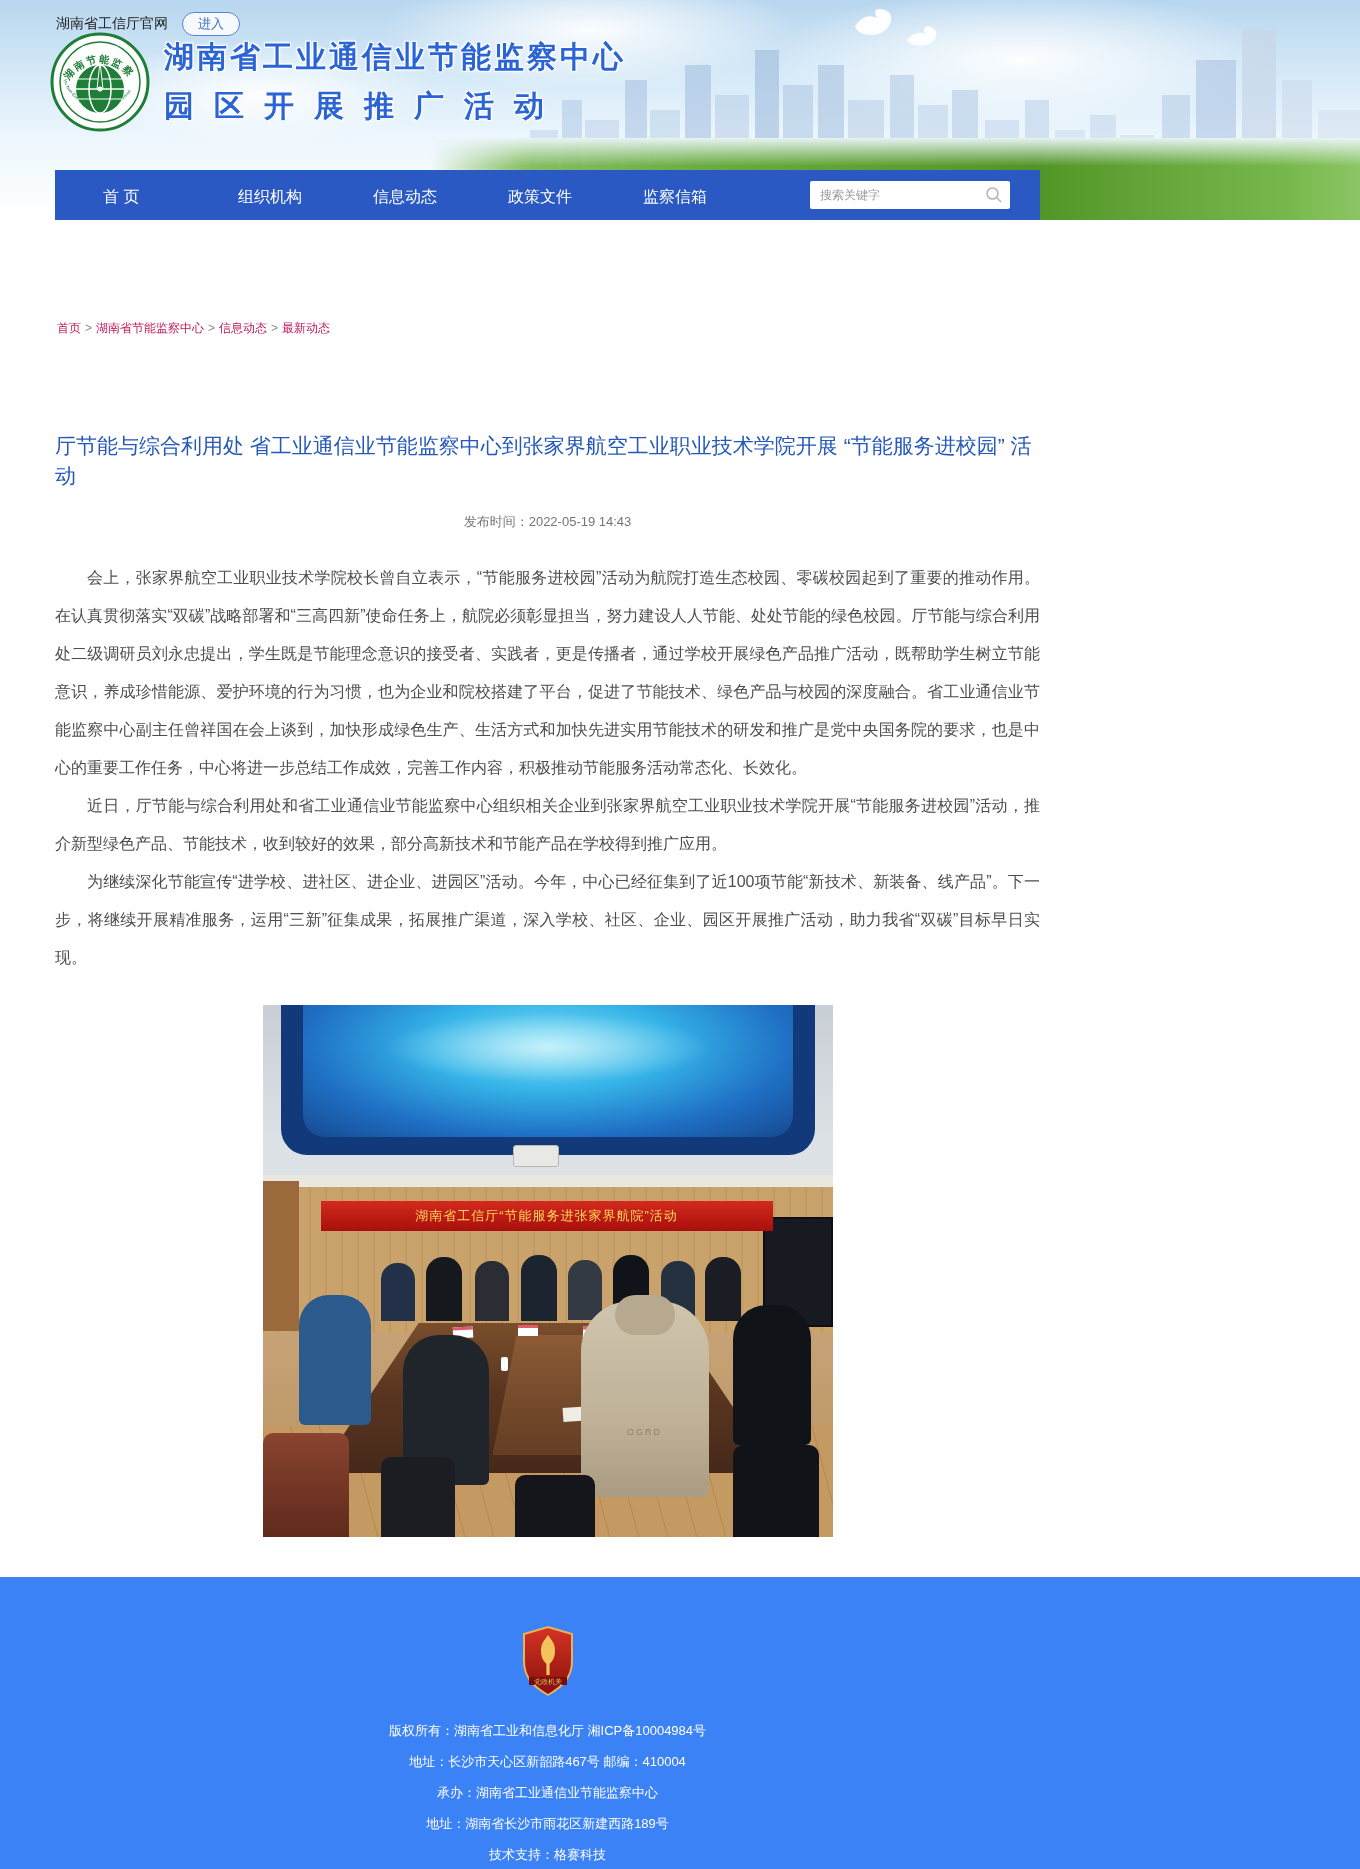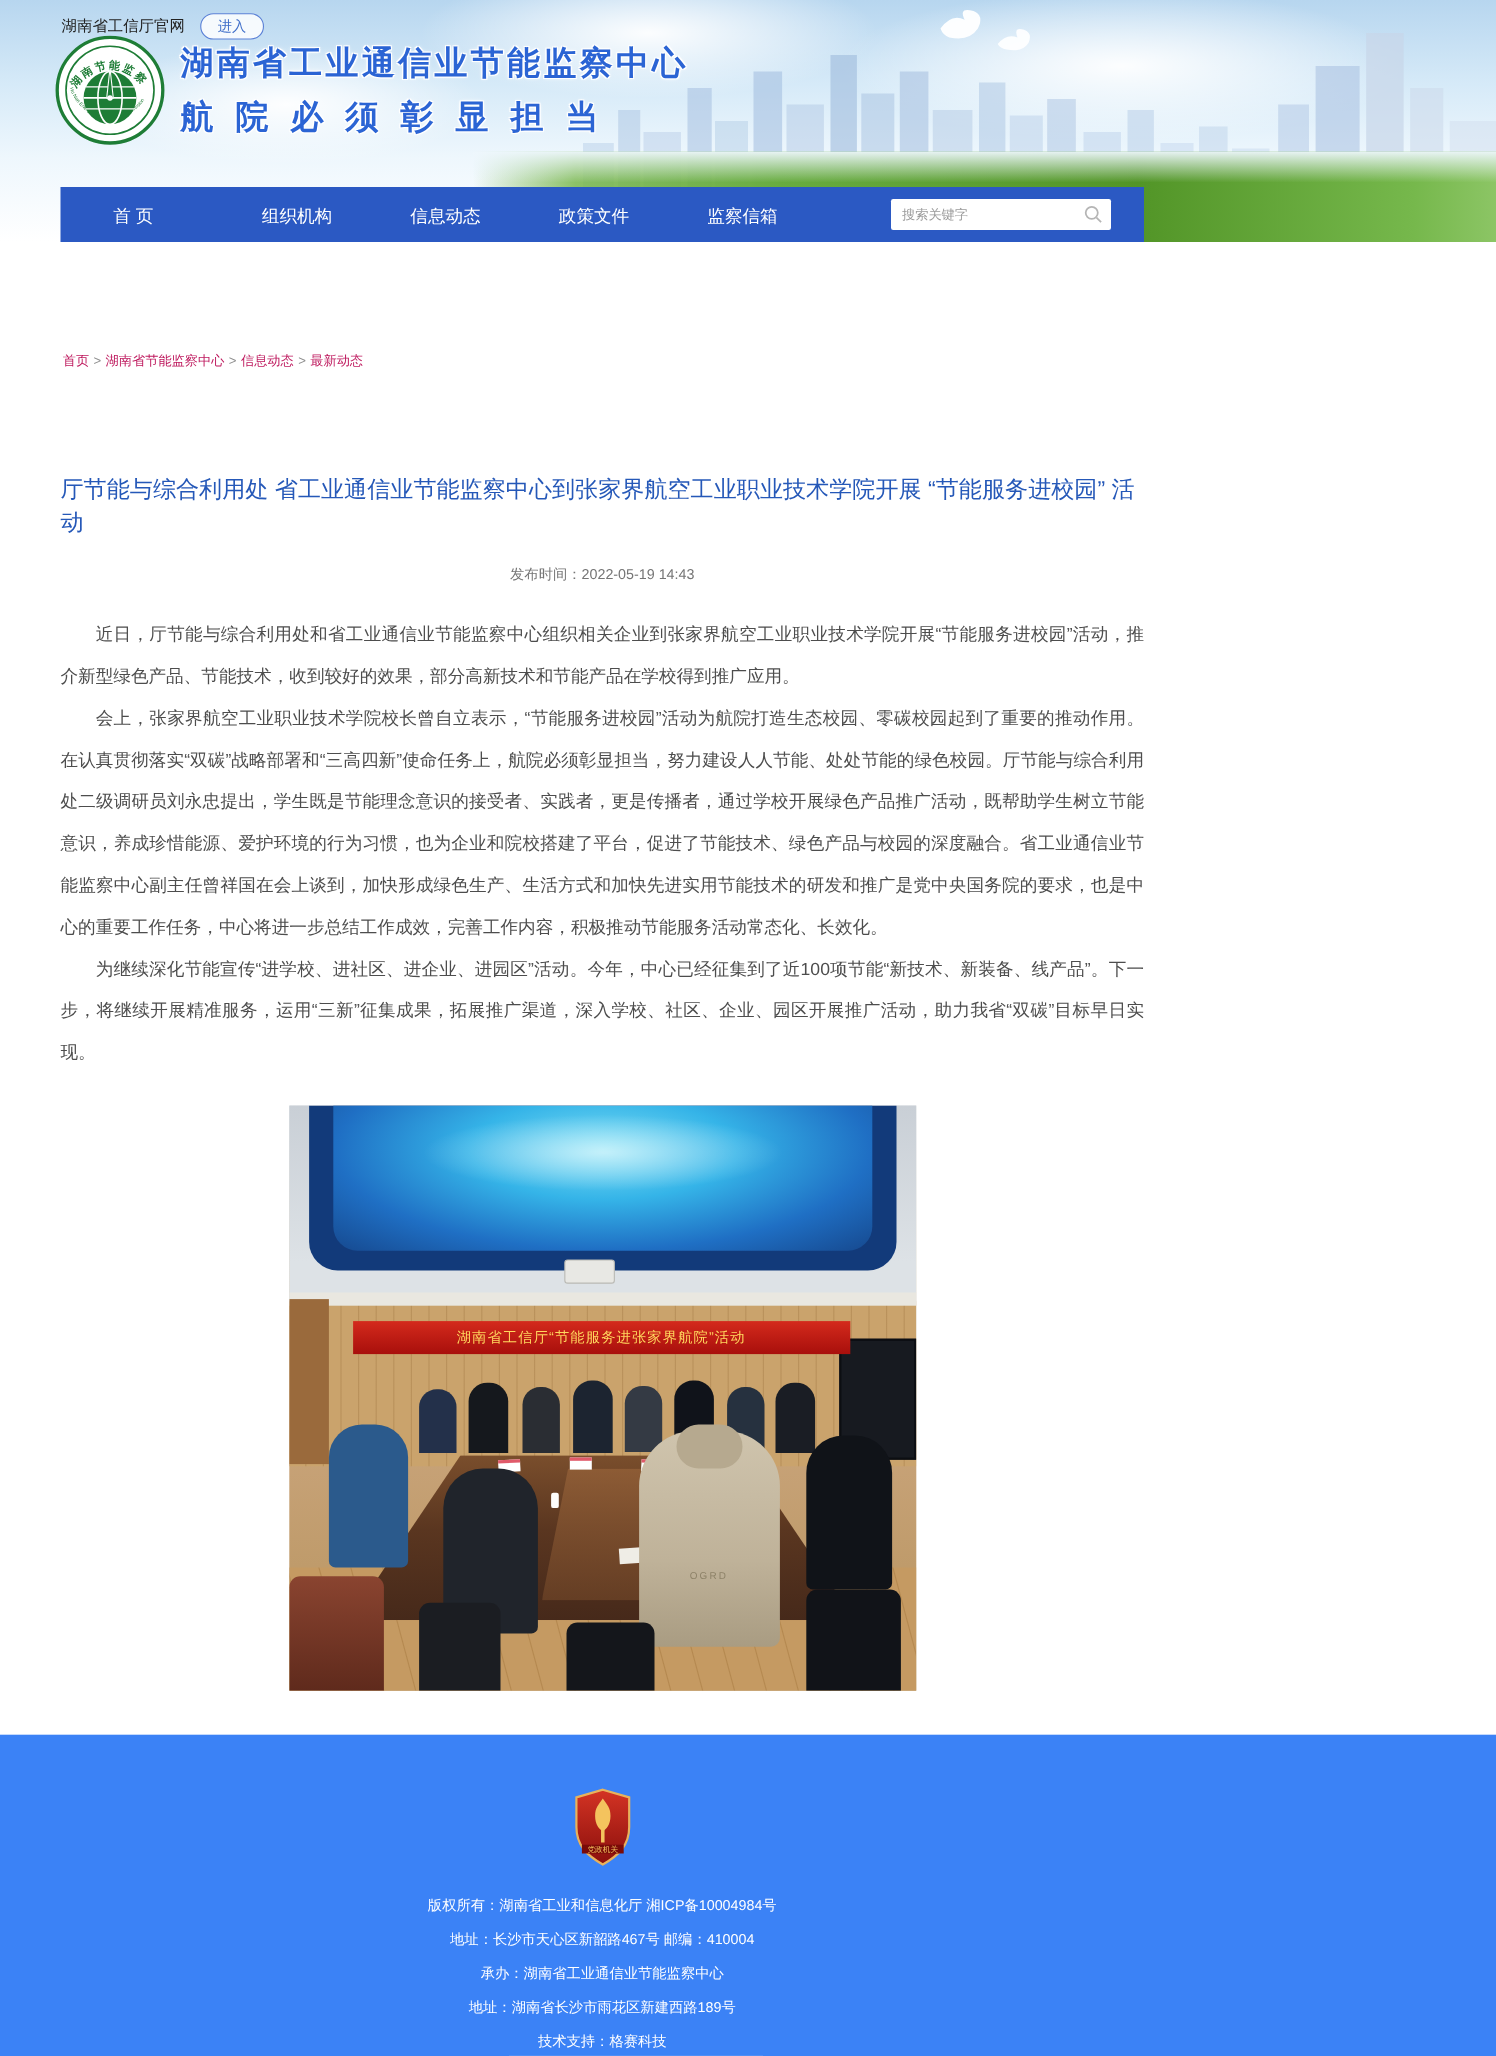--- a/index.html
+++ b/index.html
@@ -131,21 +131,21 @@
         <circle cx="50" cy="57" r="24" fill="#1e7d36"></circle>
         <ellipse cx="50" cy="57" rx="11" ry="24" fill="none" stroke="#ffffff" stroke-width="1.5"></ellipse>
         <line x1="26" y1="57" x2="74" y2="57" stroke="#ffffff" stroke-width="1.5"></line>
         <line x1="28" y1="47" x2="72" y2="47" stroke="#ffffff" stroke-width="1.2"></line>
         <line x1="28" y1="67" x2="72" y2="67" stroke="#ffffff" stroke-width="1.2"></line>
         <polygon points="50,30 53,57 47,57" fill="#1e7d36" stroke="#ffffff" stroke-width="1"></polygon>
         <circle cx="50" cy="57" r="2.5" fill="#ffffff"></circle>
       </svg>
       <div class="titles">
         <div class="t1">湖南省工业通信业节能监察中心</div>
-        <div class="t2">航院必须彰显担当</div>
+        <div class="t2">园区开展推广活动</div>
       </div>
     </div>
 
     <nav class="navbar">
       <ul>
         <li><a>首 页</a></li>
         <li><a>组织机构</a></li>
         <li><a>信息动态</a></li>
         <li><a>政策文件</a></li>
         <li><a>监察信箱</a></li>
@@ -161,22 +161,22 @@
   </header>
 
   <div class="breadcrumb">
     <a>首页</a><span class="sep">&gt;</span><a>湖南省节能监察中心</a><span class="sep">&gt;</span><a>信息动态</a><span class="sep">&gt;</span><a>最新动态</a>
   </div>
 
   <main class="article">
     <h1>厅节能与综合利用处 省工业通信业节能监察中心到张家界航空工业职业技术学院开展 “节能服务进校园” 活动</h1>
     <div class="pubtime">发布时间：2022-05-19 14:43</div>
     <div class="bodytext">
+      <p>会上，张家界航空工业职业技术学院校长曾自立表示，“节能服务进校园”活动为航院打造生态校园、零碳校园起到了重要的推动作用。在认真贯彻落实“双碳”战略部署和“三高四新”使命任务上，航院必须彰显担当，努力建设人人节能、处处节能的绿色校园。厅节能与综合利用处二级调研员刘永忠提出，学生既是节能理念意识的接受者、实践者，更是传播者，通过学校开展绿色产品推广活动，既帮助学生树立节能意识，养成珍惜能源、爱护环境的行为习惯，也为企业和院校搭建了平台，促进了节能技术、绿色产品与校园的深度融合。省工业通信业节能监察中心副主任曾祥国在会上谈到，加快形成绿色生产、生活方式和加快先进实用节能技术的研发和推广是党中央国务院的要求，也是中心的重要工作任务，中心将进一步总结工作成效，完善工作内容，积极推动节能服务活动常态化、长效化。</p>
       <p>近日，厅节能与综合利用处和省工业通信业节能监察中心组织相关企业到张家界航空工业职业技术学院开展“节能服务进校园”活动，推介新型绿色产品、节能技术，收到较好的效果，部分高新技术和节能产品在学校得到推广应用。</p>
-      <p>会上，张家界航空工业职业技术学院校长曾自立表示，“节能服务进校园”活动为航院打造生态校园、零碳校园起到了重要的推动作用。在认真贯彻落实“双碳”战略部署和“三高四新”使命任务上，航院必须彰显担当，努力建设人人节能、处处节能的绿色校园。厅节能与综合利用处二级调研员刘永忠提出，学生既是节能理念意识的接受者、实践者，更是传播者，通过学校开展绿色产品推广活动，既帮助学生树立节能意识，养成珍惜能源、爱护环境的行为习惯，也为企业和院校搭建了平台，促进了节能技术、绿色产品与校园的深度融合。省工业通信业节能监察中心副主任曾祥国在会上谈到，加快形成绿色生产、生活方式和加快先进实用节能技术的研发和推广是党中央国务院的要求，也是中心的重要工作任务，中心将进一步总结工作成效，完善工作内容，积极推动节能服务活动常态化、长效化。</p>
       <p>为继续深化节能宣传“进学校、进社区、进企业、进园区”活动。今年，中心已经征集到了近100项节能“新技术、新装备、线产品”。下一步，将继续开展精准服务，运用“三新”征集成果，拓展推广渠道，深入学校、社区、企业、园区开展推广活动，助力我省“双碳”目标早日实现。</p>
     </div>
 
     <figure class="photo">
 
       <div style="left:0;top:0;width:570px;height:178px;background:linear-gradient(180deg,#c9cfd6 0%,#dde2e6 80%);"></div>
       <div style="left:18px;top:0;width:534px;height:150px;border-radius:0 0 26px 26px;background:#123a7a;"></div>
       <div style="left:40px;top:0;width:490px;height:132px;border-radius:0 0 22px 22px;background:radial-gradient(ellipse at 50% 30%,#7fe0f5 0%,#35b4e8 35%,#1f6fc4 70%,#16498f 100%);"></div>
       <div style="left:120px;top:8px;width:330px;height:70px;border-radius:50%;background:radial-gradient(ellipse,rgba(255,255,255,.55) 0%,rgba(255,255,255,0) 70%);"></div>
       <div style="left:250px;top:140px;width:46px;height:22px;background:#e8e8e4;border:1px solid #b9b9b4;border-radius:3px;"></div>

